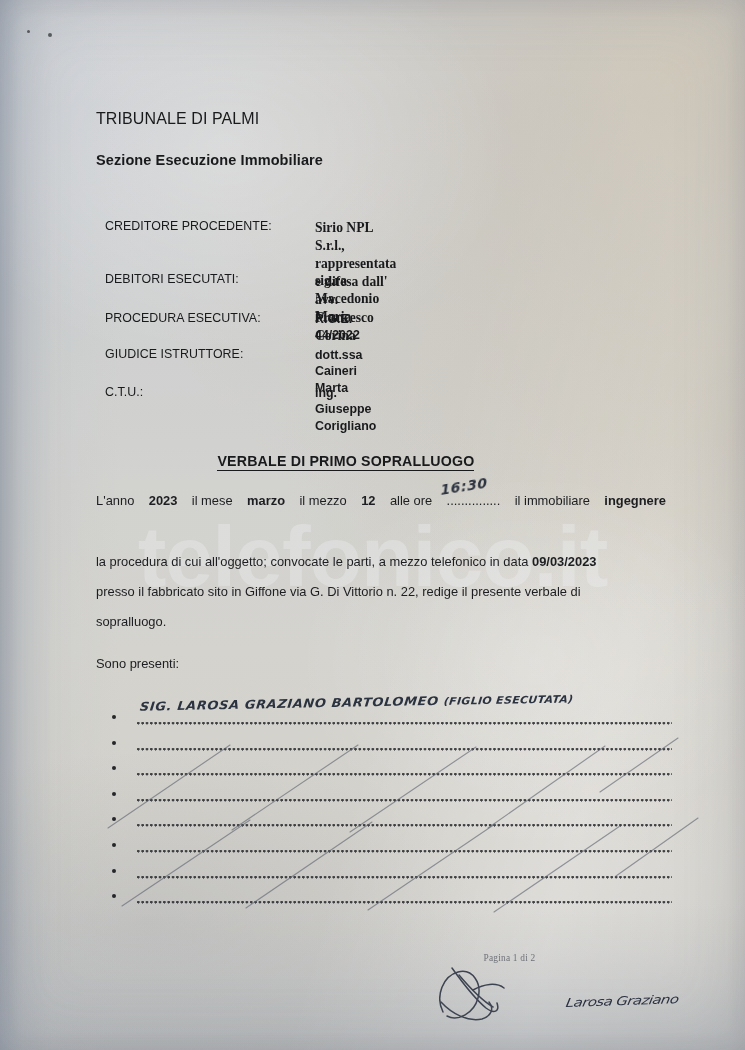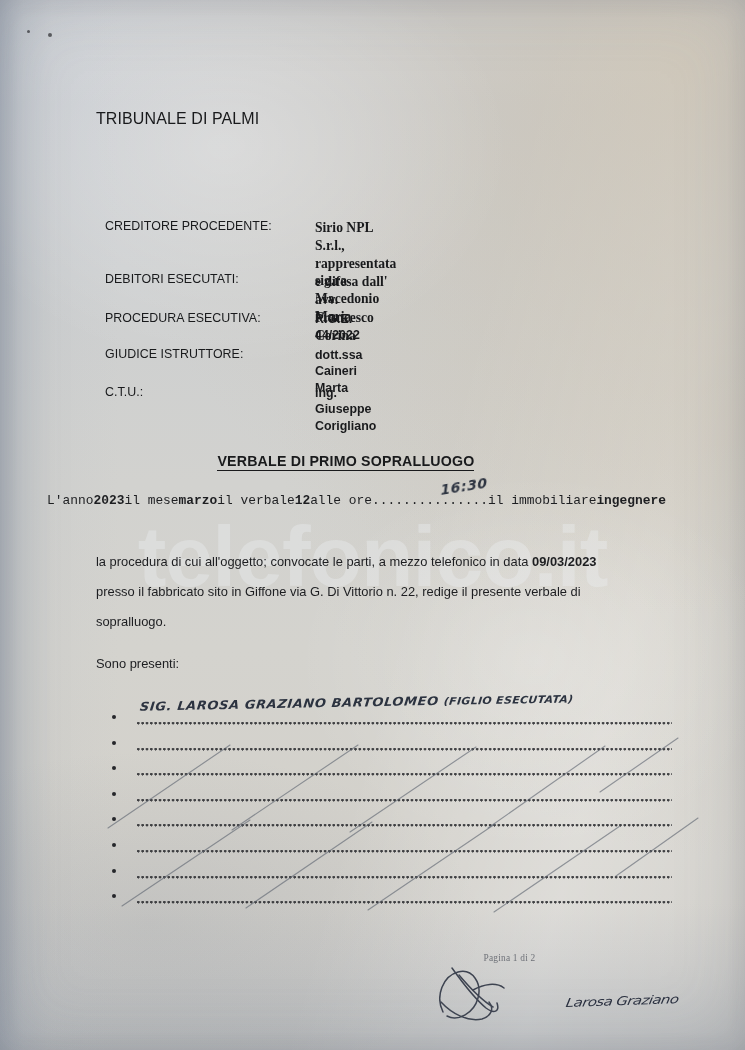--- a/index.html
+++ b/index.html
@@ -149,22 +149,21 @@
   .body-line {
     position: absolute;
     left: 96px;
     width: 570px;
     font-size: 12.9px;
     color: #1d1e21;
     white-space: nowrap;
   }
   .body-line.justify {
     display: flex;
-    justify-content: flex-end;
-    font-family: Liberation Mono, monospace;
+    justify-content: space-between;
   }
   .body-line b { font-weight: bold; }
 
   .sono-presenti {
     left: 96px; top: 656px;
     font-size: 12.9px;
     color: #1d1e21;
   }
 
   
@@ -294,20 +293,21 @@
   <div class="sheen"></div>
 
   <div class="speck" style="left:27px;top:30px;width:3.2px;height:3.2px;"></div>
   <div class="speck" style="left:48px;top:33px;width:4.2px;height:4.2px;"></div>
 
   <div class="watermark">telefonico.it</div>
 
   <div class="content soft">
 
     <div class="doc-text court-name">TRIBUNALE DI PALMI</div>
+    <div class="doc-text section-name">Sezione Esecuzione Immobiliare</div>
 
     <div class="party-row" style="top:219px;">
       <div class="party-label">CREDITORE PROCEDENTE:</div>
       <div class="party-value serif">Sirio NPL S.r.l., rappresentata e difesa dall' avv.
 Francesco Corina</div>
     </div>
     <div class="party-row" style="top:272px;">
       <div class="party-label">DEBITORI ESECUTATI:</div>
       <div class="party-value serif">sig.ra Macedonio Maria</div>
     </div>
@@ -326,21 +326,21 @@
 
     <div class="doc-text doc-title">
       <span>VERBALE DI PRIMO SOPRALLUOGO</span>
     </div>
 
     <div class="body-line justify" style="top:493px;">
       <span>L'anno</span>
       <b>2023</b>
       <span>il mese</span>
       <b>marzo</b>
-      <span>il verbale</span>
+      <span>il mezzo</span>
       <b>12</b>
       <span>alle ore</span>
       <span>...............</span>
       <span>il immobiliare</span>
       <b>ingegnere</b>
     </div>
 
 
     <div class="body-line" style="top:554px;">
       <span>la procedura di cui all'oggetto; convocate le parti, a mezzo telefonico in data</span> <b>09/03/2023</b>

